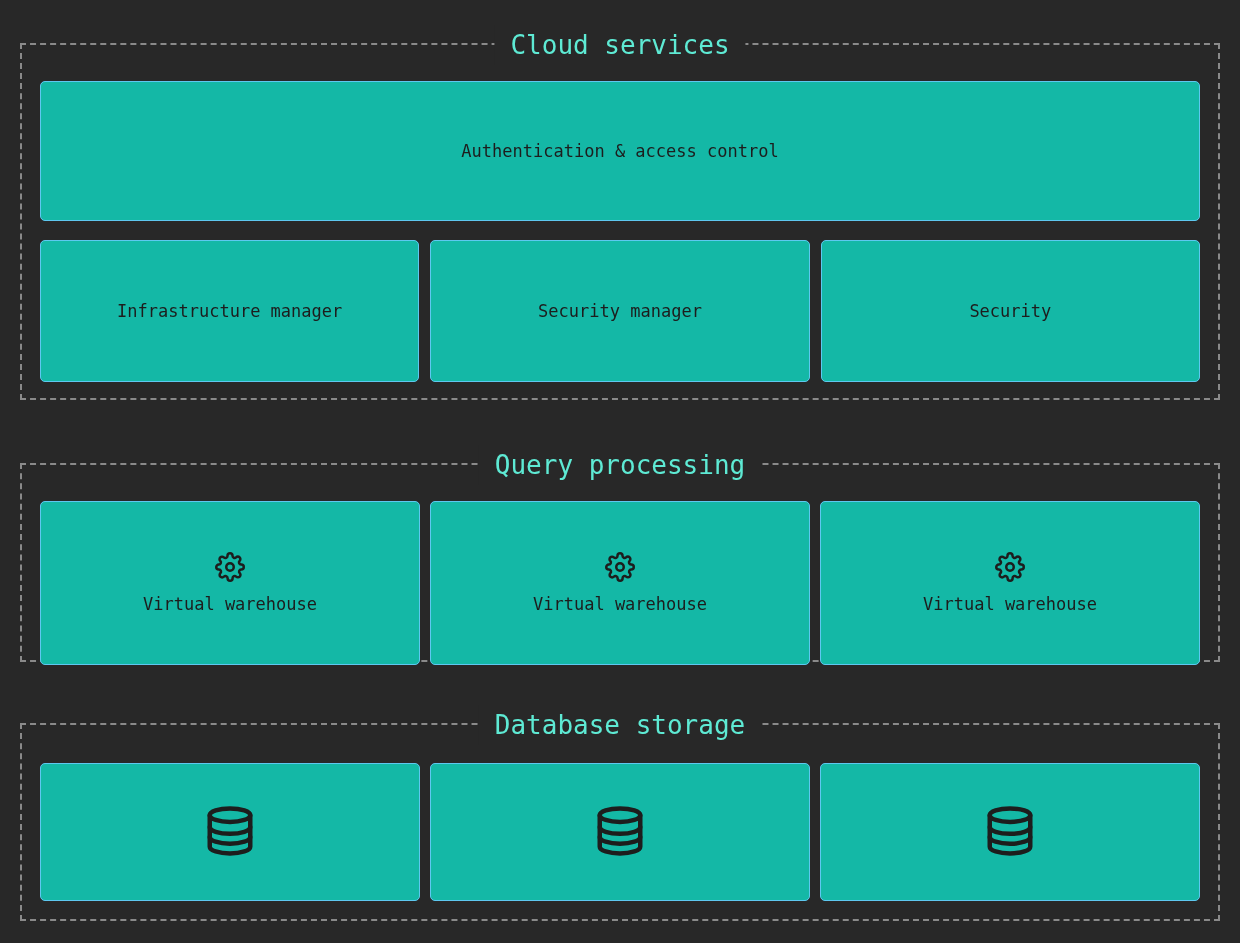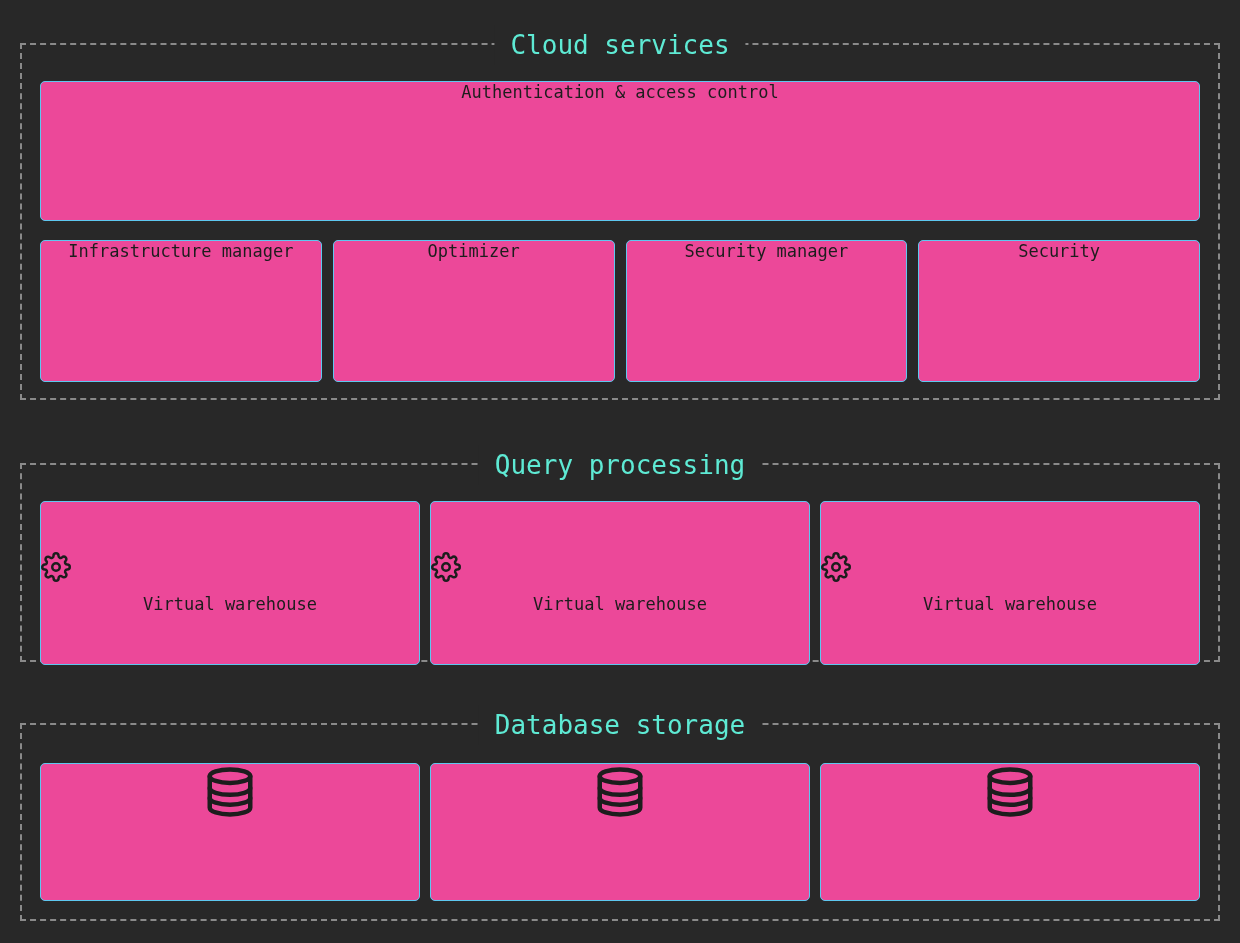--- a/index.html
+++ b/index.html
@@ -25,26 +25,27 @@
     line-height: 40px;
     padding: 0 16px;
     white-space: nowrap;
     font-weight: 500;
   }
   #cloud-services { margin-top: 43px; height: 357px; padding: 36px 18px 19px; }
   #query-processing { margin-top: 63px; height: 199px; padding: 36px 18px 19px; }
   #database-storage { margin-top: 61px; height: 198px; padding: 38px 18px 18px; }
 
   .box {
-    background: #ec4899;
+    background: #14b8a6;
     border: 1px solid #5ec8f0;
     border-radius: 5px;
     color: #1d1d1d;
     font-size: 17px;
     display: flex;
+    align-items: center;
     justify-content: center;
     text-align: center;
   }
   .full-box { height: 140px; margin-bottom: 19px; }
   .row { display: flex; }
   .row-cloud { gap: 11px; height: 142px; }
   .row-query { gap: 10px; height: 164px; }
   .row-db { gap: 10px; height: 138px; }
   .row .box { flex: 1; }
   .stack { flex-direction: column; gap: 12px; }
@@ -70,23 +71,20 @@
 </svg>
 
 <div class="section" id="cloud-services">
   <div class="section-title">Cloud services</div>
   <div class="box full-box">
     <span>Authentication &amp; access control</span>
   </div>
   <div class="row row-cloud">
     <div class="box">
       <span>Infrastructure manager</span>
-    </div>
-    <div class="box">
-      <span>Optimizer</span>
     </div>
     <div class="box">
       <span>Security manager</span>
     </div>
     <div class="box">
       <span>Security</span>
     </div>
   </div>
 </div>
 

